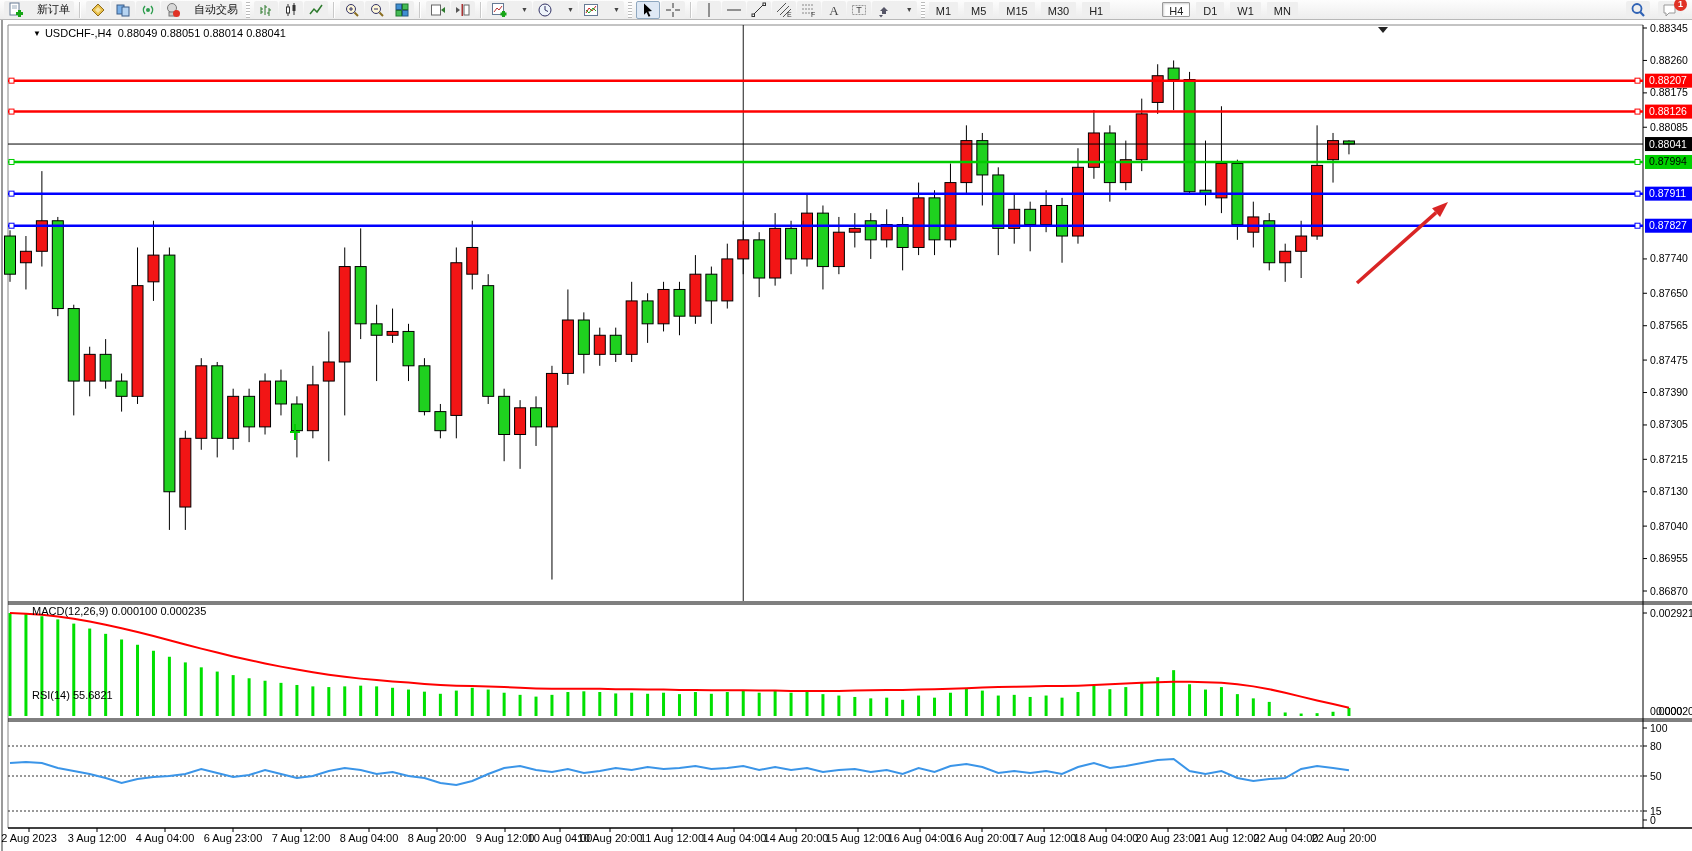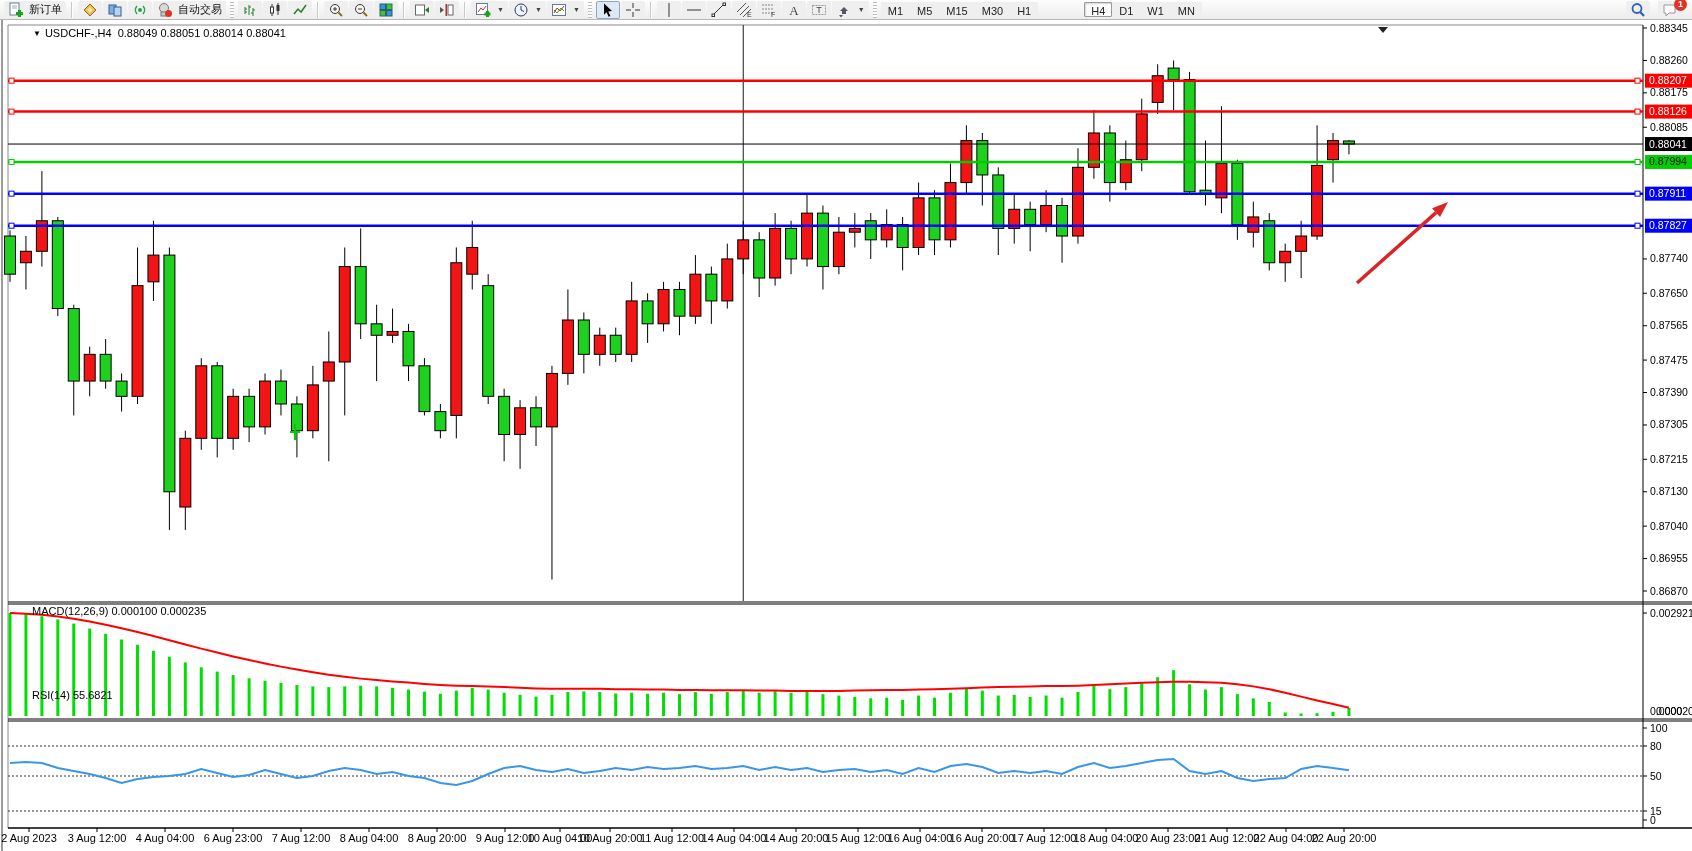--- a/index.html
+++ b/index.html
@@ -1,28 +1,28 @@
 <!DOCTYPE html>
 <html><head>
 <meta charset="utf-8">
 <style>
   html,body{margin:0;padding:0;background:#fff;}
   body{width:1692px;height:851px;overflow:hidden;font-family:"Liberation Sans",sans-serif;-webkit-font-smoothing:none;}
   #root{position:relative;width:1692px;height:851px;background:#fff;}
   
   #toolbar{position:absolute;left:0;top:0;width:1692px;height:20px;background:linear-gradient(#fdfdfd,#ededed);border-bottom:1px solid #b8b8b8;display:flex;align-items:center;padding:0 4px;box-sizing:border-box;gap:1px;}
-  .tbtn{display:flex;align-items:center;gap:5px;height:18px;padding:0 3px;border:1px solid transparent;border-radius:2px;cursor:default;}
+  .tbtn{display:flex;align-items:center;gap:13px;height:18px;padding:0 3px;border:1px solid transparent;border-radius:2px;cursor:default;}
   .tbtn.active{border:1px solid #8fa8c0;background:#dfe9f5;}
   .tbtn-label{font-size:11px;color:#111;white-space:nowrap;}
   .ti{width:16px;height:16px;display:inline-block;}
   .ti svg{width:16px;height:16px;display:block;}
   .caret{font-size:7px;color:#444;margin-left:1px;}
   .sep{width:1px;height:16px;background:#c9c9c9;margin:0 4px;border-right:1px solid #fff;}
   .grip{width:4px;height:16px;margin:0 3px;background:repeating-linear-gradient(#bbb 0 1px,#fff 1px 3px);}
-  #tf-group{display:flex;align-items:center;gap:0;}
+  #tf-group{display:flex;align-items:center;gap:6px;}
   .tf-btn{font-size:11px;color:#222;padding:1px 6px;height:15px;line-height:15px;border:1px solid transparent;border-radius:1px;}
   .tf-btn.active{border:1px solid #9a9a9a;background:#fff;box-shadow:inset 1px 1px 2px #d0d0d0;margin-left:46px;}
   #tb-right{margin-left:auto;display:flex;align-items:center;gap:8px;padding-right:6px;}
   .badge{position:absolute;top:-4px;right:-6px;background:#e03226;color:#fff;font-size:9px;min-width:13px;height:13px;line-height:13px;border-radius:7px;text-align:center;font-weight:bold;}
   
   #chartwin{position:absolute;left:0;top:20px;width:1692px;height:831px;background:#fff;}
   #chart-svg{position:absolute;left:0;top:0;}
   .ovl{position:absolute;font-size:11px;color:#000;white-space:nowrap;z-index:5;margin-left:20px;}
   #chart-title .tri{font-size:8px;vertical-align:1px;margin-right:4px;}
 </style>

